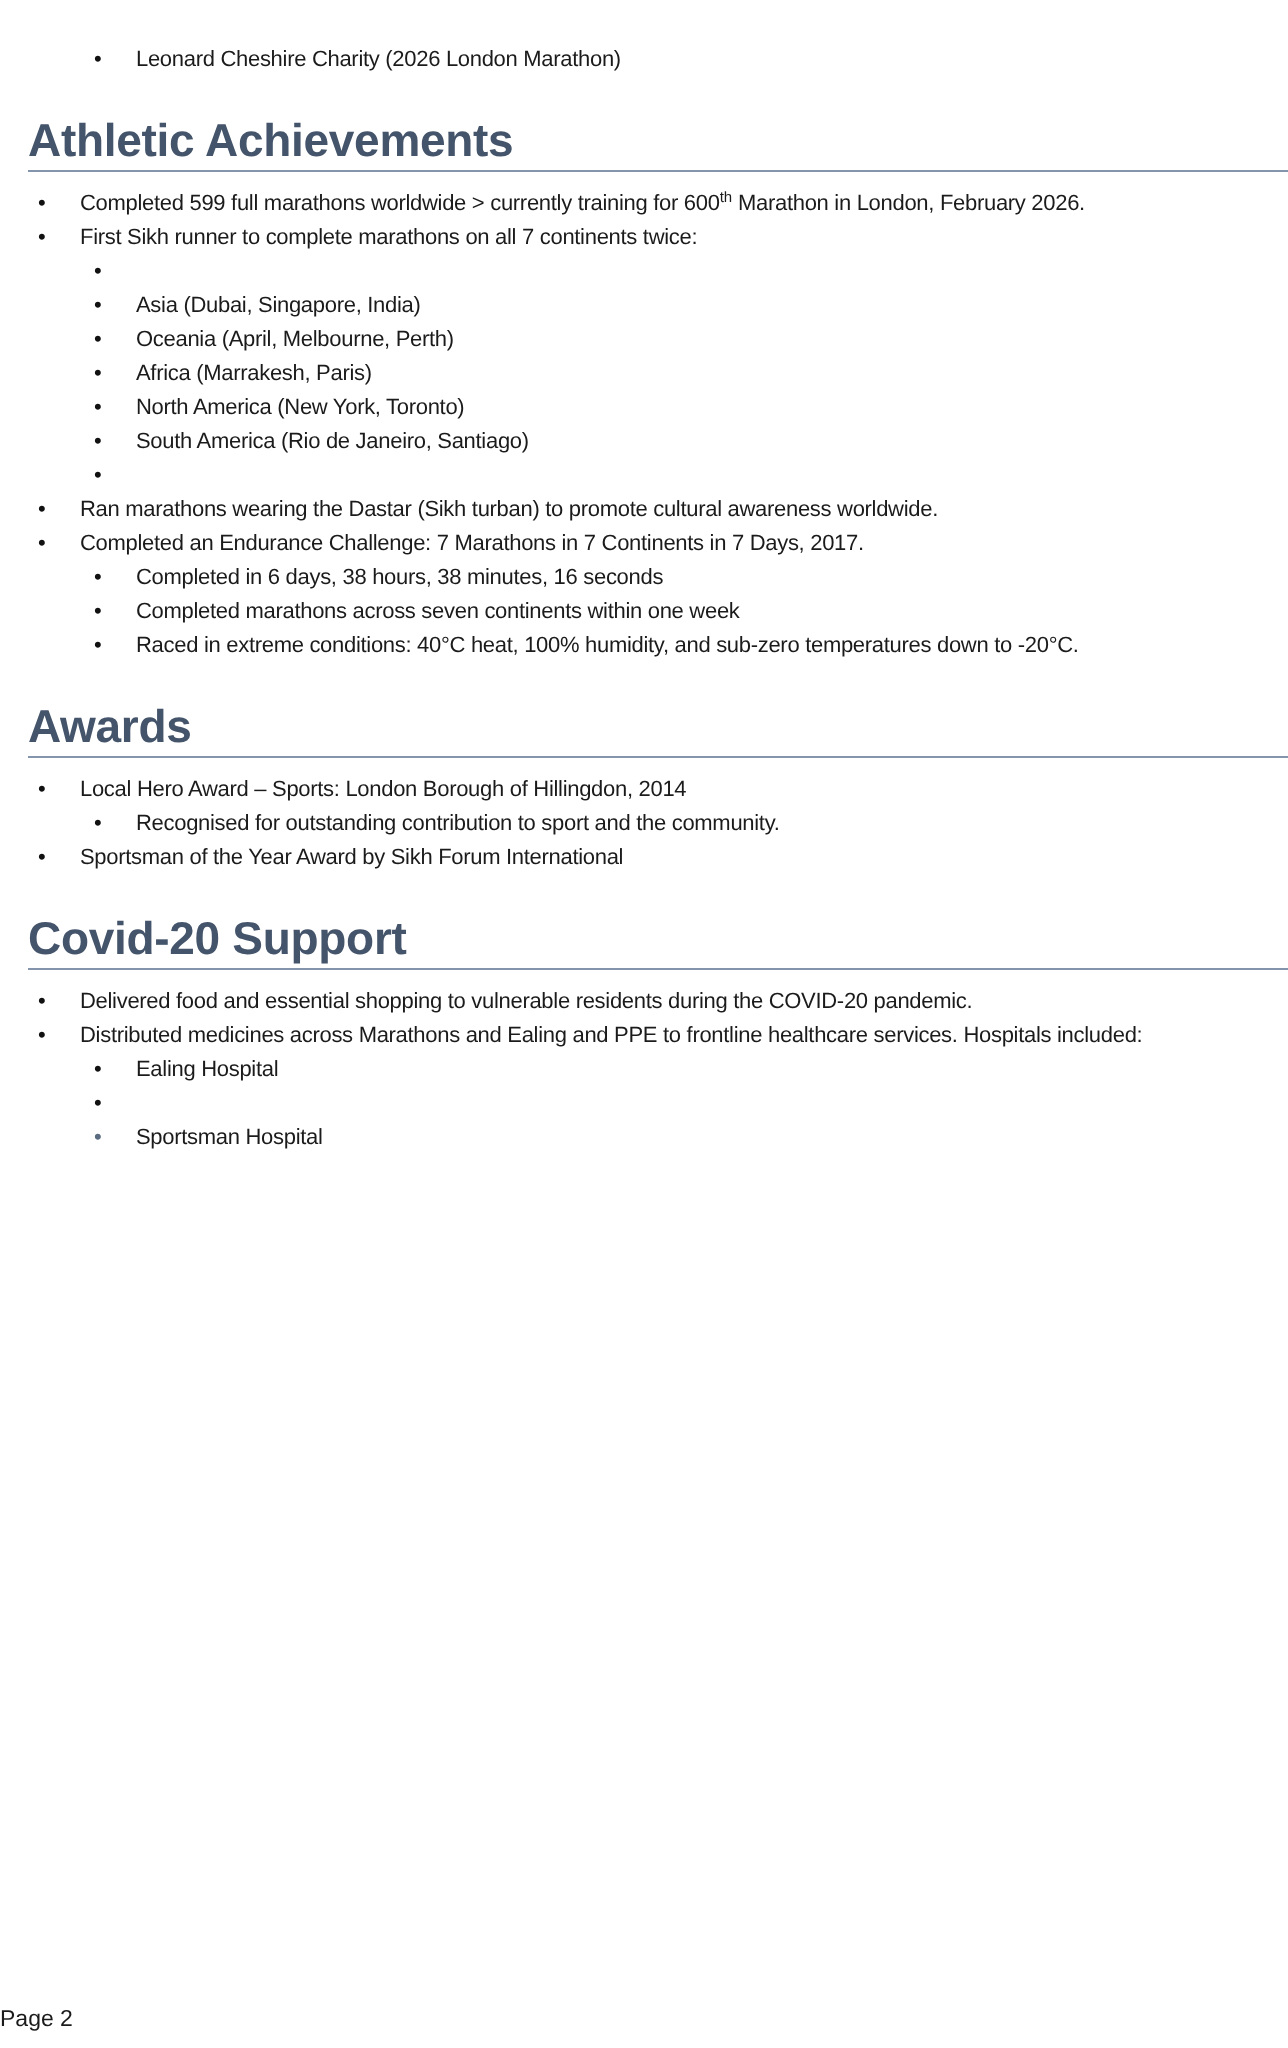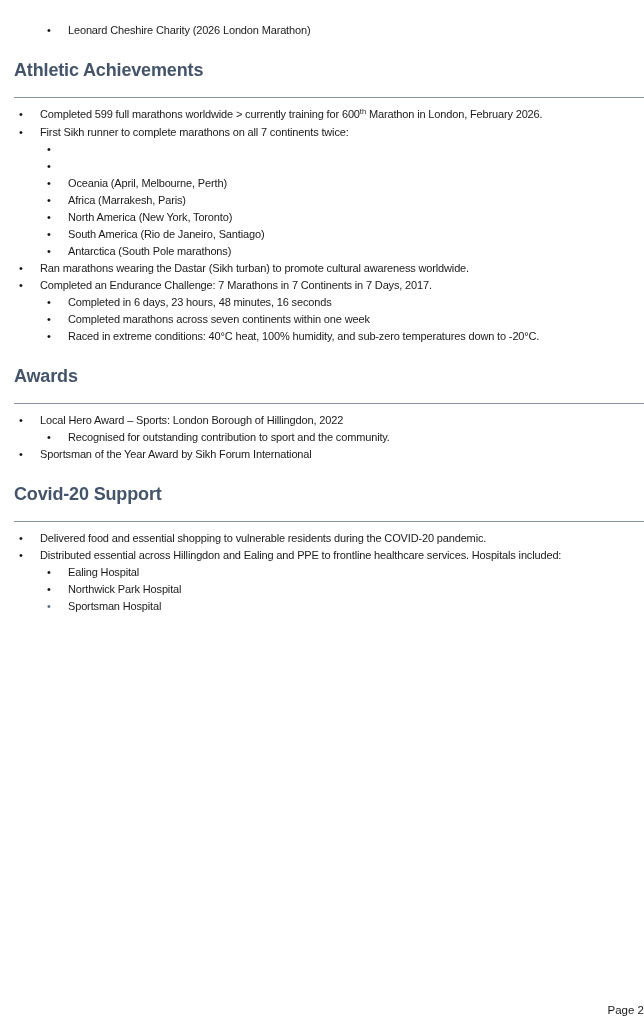--- a/index.html
+++ b/index.html
@@ -19,26 +19,26 @@
   main.page {
     box-sizing: border-box;
     width: 644px;
     height: 1024px;
     display: flex;
     flex-direction: column;
     padding-top: 22px;
     background: #ffffff;
   }
   .section-title {
-    font-size: 18px;
+    font-size: 23px;
     font-weight: bold;
     line-height: 22px;
     color: var(--heading, #44546A);
     margin: 20px 0 0 14px;
-    padding-bottom: 16px;
+    padding-bottom: 4px;
     border-bottom: 1.5px solid var(--rule, #8494AD);
   }
   ul.blist {
     list-style: none;
     margin: 8px 0 0 0;
     padding: 0;
   }
   li.item {
     display: flex;
     line-height: 17px;
@@ -59,21 +59,21 @@
   sup.sup {
     font-size: 7.5px;
     letter-spacing: 0;
     vertical-align: baseline;
     position: relative;
     top: -4.5px;
     text-align: center;
   }
   footer.page-footer {
     margin-top: auto;
-    text-align: right;
+    text-align: left;
     padding-bottom: 8px;
     font-size: 11.5px;
     letter-spacing: 0;
     color: #1b1b1b;
   }
 </style>
 </head>
 <body>
 
 <main class="page">
@@ -93,98 +93,97 @@
           </li>
           <li class="item l1">
             <span class="marker">•</span>
             <span class="txt">First Sikh runner to complete marathons on all 7 continents twice:</span>
           </li>
           <li class="item l2">
             <span class="marker">•</span>
           </li>
           <li class="item l2">
             <span class="marker">•</span>
+            <span class="txt">Asia (Dubai, Singapore, India)</span>
           </li>
           <li class="item l2">
             <span class="marker">•</span>
             <span class="txt">Oceania (April, Melbourne, Perth)</span>
           </li>
           <li class="item l2">
             <span class="marker">•</span>
             <span class="txt">Africa (Marrakesh, Paris)</span>
           </li>
           <li class="item l2">
             <span class="marker">•</span>
             <span class="txt">North America (New York, Toronto)</span>
           </li>
           <li class="item l2">
             <span class="marker">•</span>
             <span class="txt">South America (Rio de Janeiro, Santiago)</span>
           </li>
           <li class="item l2">
             <span class="marker">•</span>
-            <span class="txt">Antarctica (South Pole marathons)</span>
           </li>
           <li class="item l1">
             <span class="marker">•</span>
             <span class="txt">Ran marathons wearing the Dastar (Sikh turban) to promote cultural awareness worldwide.</span>
           </li>
           <li class="item l1">
             <span class="marker">•</span>
             <span class="txt">Completed an Endurance Challenge: 7 Marathons in 7 Continents in 7 Days, 2017.</span>
           </li>
           <li class="item l2">
             <span class="marker">•</span>
-            <span class="txt">Completed in 6 days, 23 hours, 48 minutes, 16 seconds</span>
+            <span class="txt">Completed in 6 days, 38 hours, 38 minutes, 16 seconds</span>
           </li>
           <li class="item l2">
             <span class="marker">•</span>
             <span class="txt">Completed marathons across seven continents within one week</span>
           </li>
           <li class="item l2">
             <span class="marker">•</span>
             <span class="txt">Raced in extreme conditions: 40°C heat, 100% humidity, and sub-zero temperatures down to -20°C.</span>
           </li>
         </ul>
       </section>
       <section>
         <h1 class="section-title">Awards</h1>
         <ul class="blist">
           <li class="item l1">
             <span class="marker">•</span>
-            <span class="txt">Local Hero Award – Sports: London Borough of Hillingdon, 2022</span>
+            <span class="txt">Local Hero Award – Sports: London Borough of Hillingdon, 2014</span>
           </li>
           <li class="item l2">
             <span class="marker">•</span>
             <span class="txt">Recognised for outstanding contribution to sport and the community.</span>
           </li>
           <li class="item l1">
             <span class="marker">•</span>
             <span class="txt">Sportsman of the Year Award by Sikh Forum International</span>
           </li>
         </ul>
       </section>
       <section>
         <h1 class="section-title">Covid-20 Support</h1>
         <ul class="blist">
           <li class="item l1">
             <span class="marker">•</span>
             <span class="txt">Delivered food and essential shopping to vulnerable residents during the COVID-20 pandemic.</span>
           </li>
           <li class="item l1">
             <span class="marker">•</span>
-            <span class="txt">Distributed essential across Hillingdon and Ealing and PPE to frontline healthcare services. Hospitals included:</span>
+            <span class="txt">Distributed medicines across Marathons and Ealing and PPE to frontline healthcare services. Hospitals included:</span>
           </li>
           <li class="item l2">
             <span class="marker">•</span>
             <span class="txt">Ealing Hospital</span>
           </li>
           <li class="item l2">
             <span class="marker">•</span>
-            <span class="txt">Northwick Park Hospital</span>
           </li>
           <li class="item l2">
             <span class="marker" style="color: rgb(91, 107, 128);">•</span>
             <span class="txt">Sportsman Hospital</span>
           </li>
         </ul>
       </section>
     </div>
   <footer class="page-footer">
     <span>Page 2</span>

